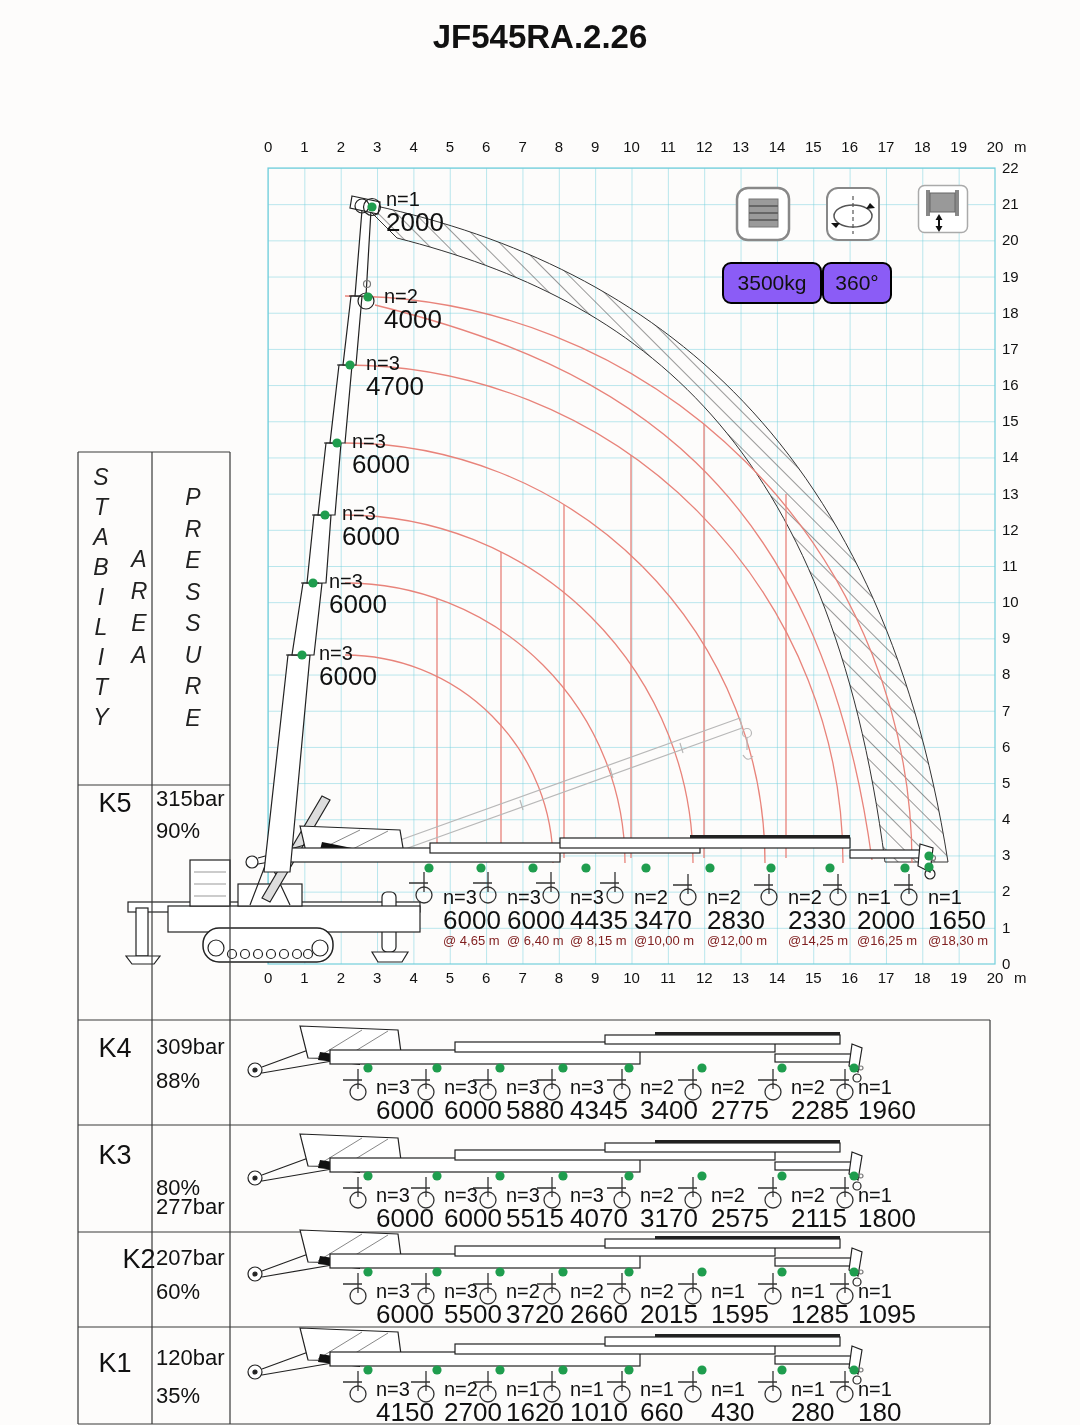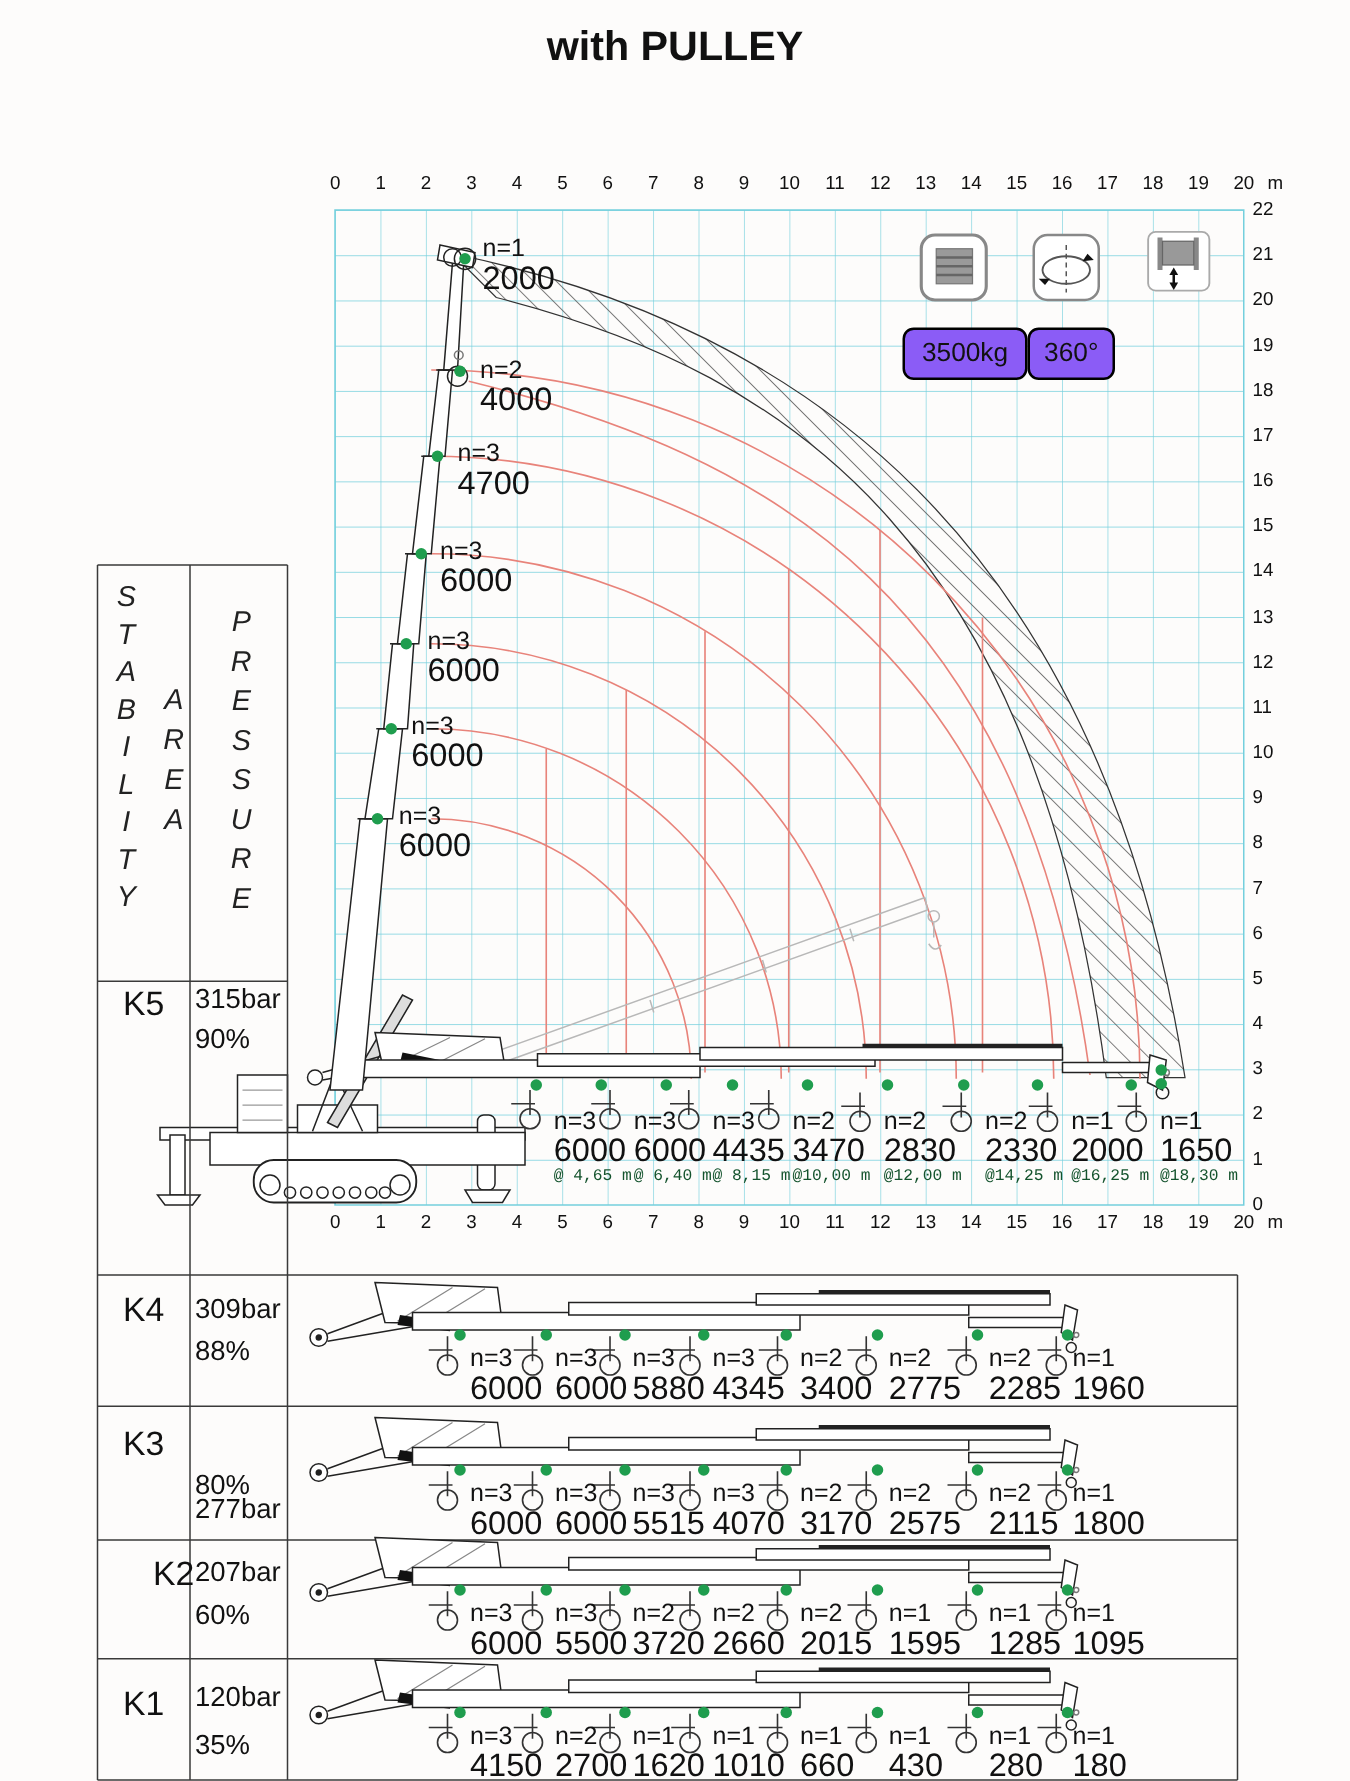--- a/index.html
+++ b/index.html
@@ -27,21 +27,21 @@
   .v-area{left:124px;top:543px;width:30px;line-height:32px;}
   .v-press{left:176px;top:482px;width:34px;line-height:31.5px;}
   
   .klabel{font-size:27px;width:74px;text-align:center;}
   .pressline{font-size:22px;left:156px;}
   
   .lentry{position:absolute;width:74px;}
   .lentry span{display:block;}
   .l-n{font-size:20px;line-height:22px;}
   .l-v{font-size:26px;line-height:24px;}
-  .l-r{font-size:13px;line-height:17px;color:#14532d;font-family:Liberation Mono, monospace;}
+  .l-r{font-size:13px;line-height:17px;color:#7f1d1d;}
   .boomlabs .lentry:nth-of-type(1){left:386px;top:188px;}
   .boomlabs .lentry:nth-of-type(2){left:384px;top:285px;}
   .boomlabs .lentry:nth-of-type(3){left:366px;top:352px;}
   .boomlabs .lentry:nth-of-type(4){left:352px;top:430px;}
   .boomlabs .lentry:nth-of-type(5){left:342px;top:502px;}
   .boomlabs .lentry:nth-of-type(6){left:329px;top:570px;}
   .boomlabs .lentry:nth-of-type(7){left:319px;top:642px;}
   .k5-entries{left:0;top:886px;}
   .k5-entries .lentry:nth-of-type(1){left:443px;}
   .k5-entries .lentry:nth-of-type(2){left:507px;}
@@ -246,21 +246,21 @@
       </g>
   <g>
         <use href="#rowboom" x="0" y="1274"></use>
       </g>
   <g>
         <use href="#rowboom" x="0" y="1372"></use>
       </g>
 </svg>
 
   <div class="abs title">
-    <span>with PULLEY</span>
+    <span>JF545RA.2.26</span>
   </div>
 
   <div class="abs xaxis xaxis-top">
 
   <div class="xtick">0</div>
       <div class="xtick">1</div>
       <div class="xtick">2</div>
       <div class="xtick">3</div>
       <div class="xtick">4</div>
       <div class="xtick">5</div>

